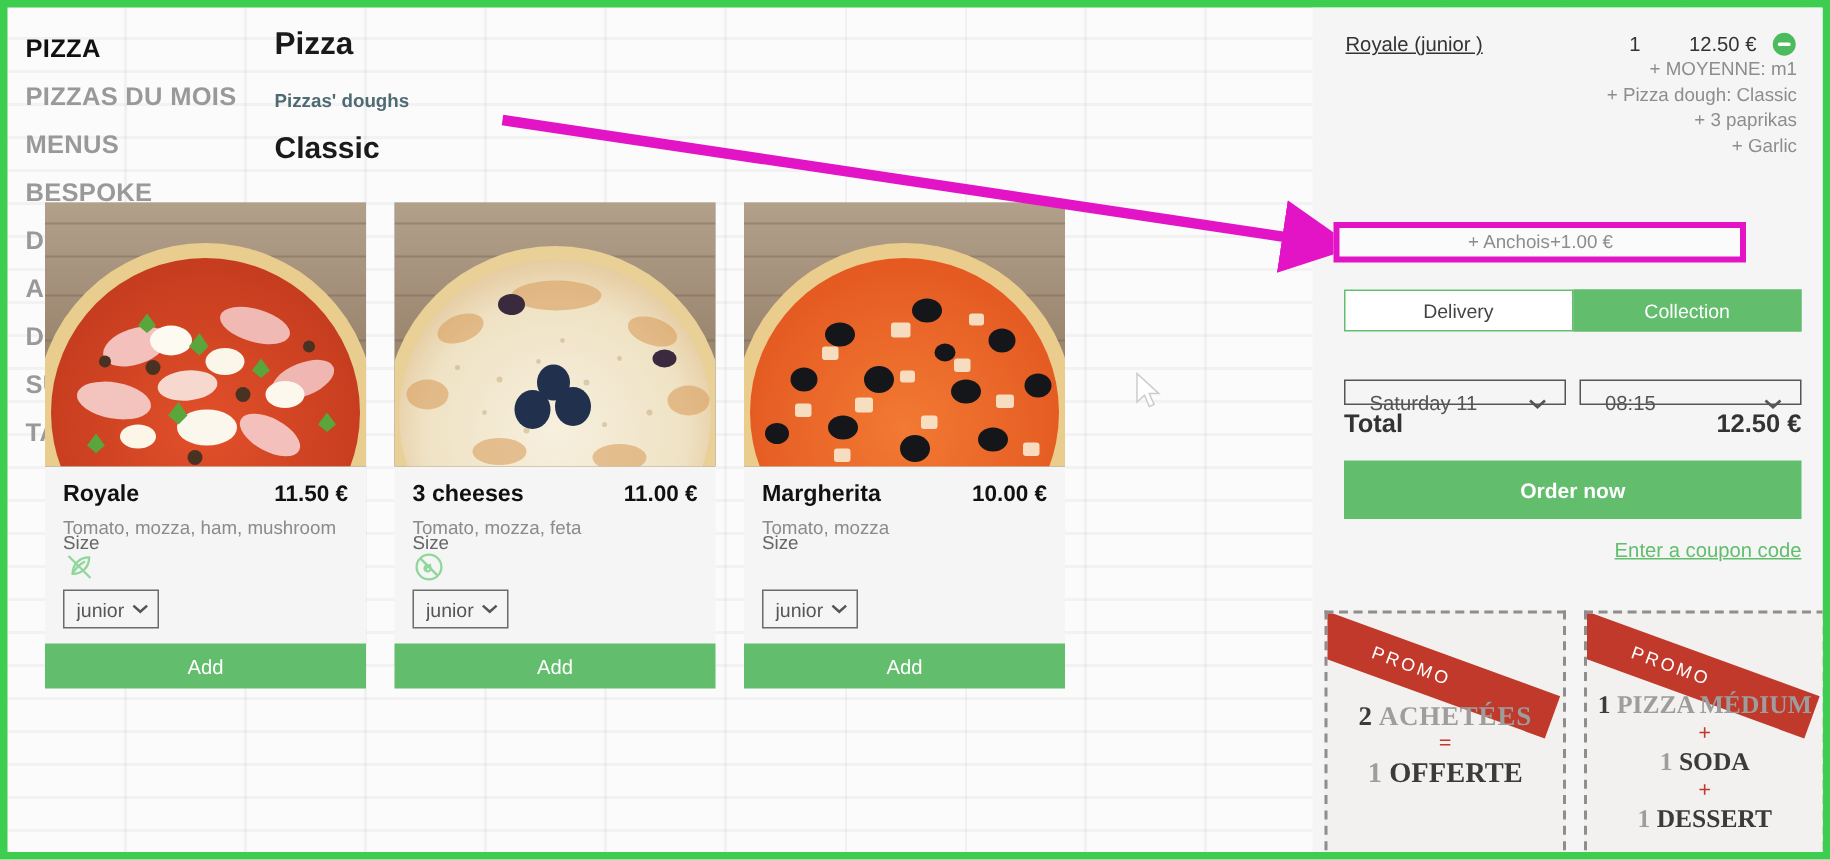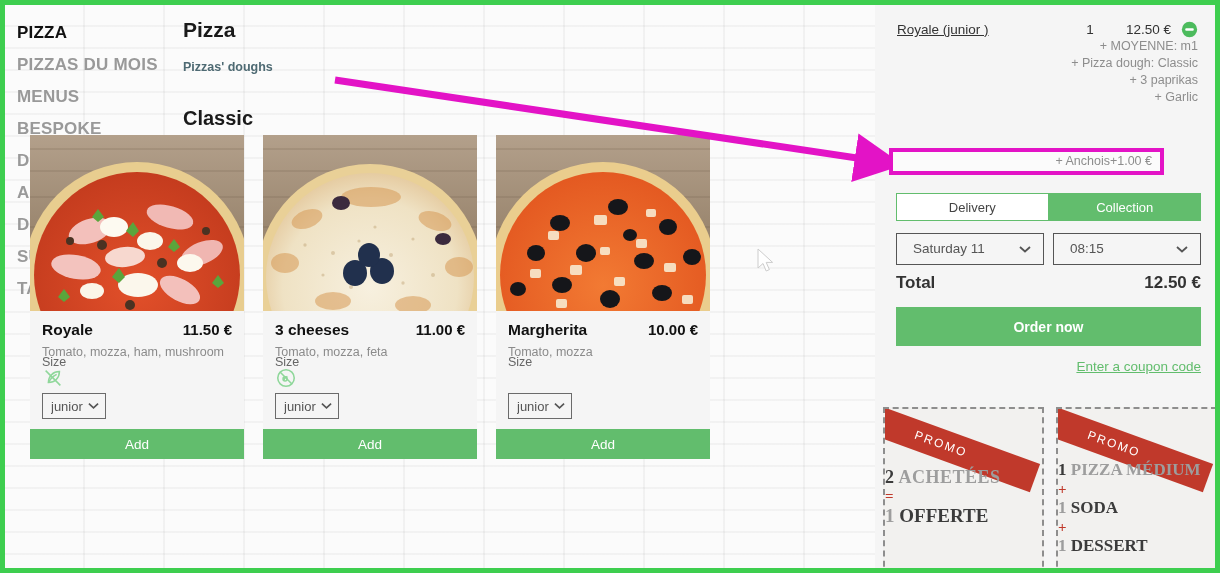--- a/index.html
+++ b/index.html
@@ -73,21 +73,21 @@
     color: #4e6a73;
     text-decoration: none;
     display: inline-block;
     margin-top: 15px;
     cursor: pointer;
   }
   #section-title {
     font-size: 20px;
     font-weight: bold;
     color: #1a1a1a;
-    margin-top: 30px;
+    margin-top: 10px;
     line-height: 26px;
   }
 
   #cards {
     position: absolute;
     left: 25px; top: 130px;
     width: 692px;
     display: flex;
     gap: 19px;
   }
@@ -221,21 +221,21 @@
     width: 275px; height: 27px;
     border: 4px solid #e313c6;
     background: #fbfbfb;
     z-index: 40;
   }
   #anchois-inner {
     padding: 0 8px 0 9px;
     height: 19px;
     line-height: 19px;
     display: flex;
-    justify-content: flex-end;
+    justify-content: center;
     font-size: 12.5px;
     color: #8d8d8d;
   }
 
   .toggle-row {
     position: absolute;
     left: 891px; top: 188px;
     width: 305px; height: 28px;
     display: flex;
   }
@@ -253,23 +253,24 @@
   .when-row {
     position: absolute;
     left: 891px; top: 228px;
     width: 305px; height: 31px;
     display: flex;
     gap: 9px;
   }
   .when-sel {
     position: relative;
     flex: 1 1 50%;
-    height: 32px;
+    height: 17px;
     border: 1px solid #555;
     background: #f5f5f5;
+    margin-top: 20px;
   }
   .when-sel span {
     display: block;
     line-height: 29px;
     padding-left: 16px;
     font-size: 13.5px;
     color: #555;
   }
   .when-sel .chev { position: absolute; right: 12px; top: 11px; }
 
@@ -332,21 +333,21 @@
     color: #fff;
     font-size: 12px;
     letter-spacing: 2px;
     text-align: center;
     line-height: 30px;
     font-family: "Liberation Sans", sans-serif;
   }
   .promo-body {
     position: absolute;
     left: 0; right: 0; top: 58px;
-    text-align: left;
+    text-align: center;
     font-family: "Liberation Serif", serif;
     color: #3b3b3b;
   }
   .promo-l1 { font-size: 18px; font-weight: bold; letter-spacing: .5px; }
   .promo-l1 .num { color: #3b3b3b; }
   .promo-l1 .faded { color: #9d9d9d; }
   .promo-eq { font-size: 15px; color: #c0392b; font-weight: bold; line-height: 17px; }
   .promo-l2 { font-size: 19px; font-weight: bold; }
   .promo-l2 .faded { color: #9d9d9d; }
   .promo2 .promo-body { top: 50px; }

